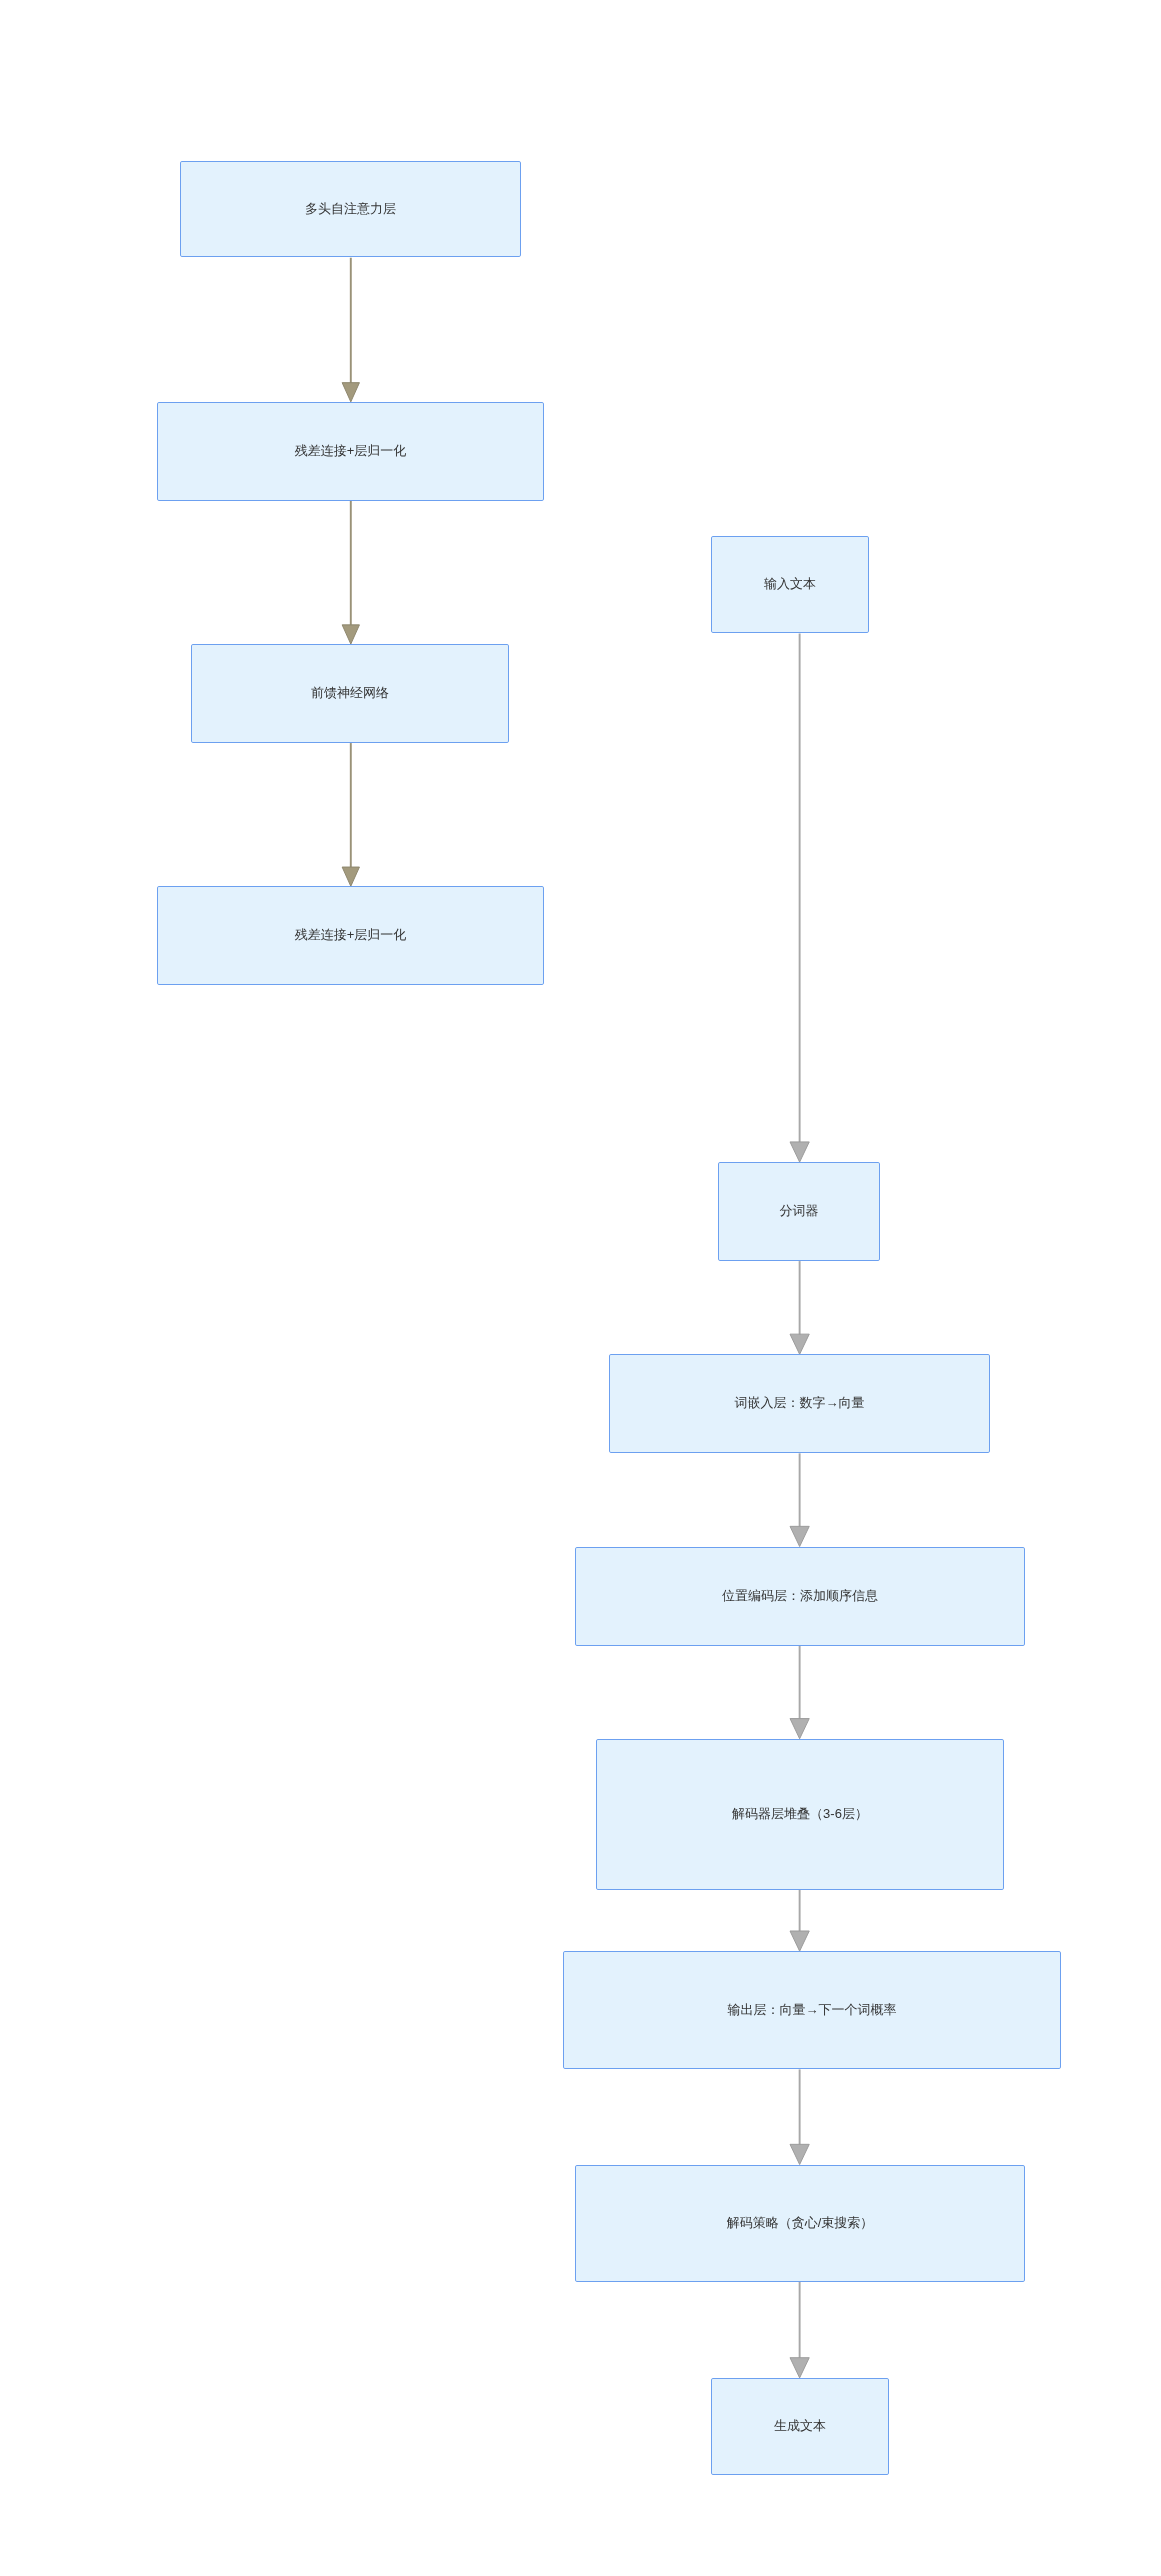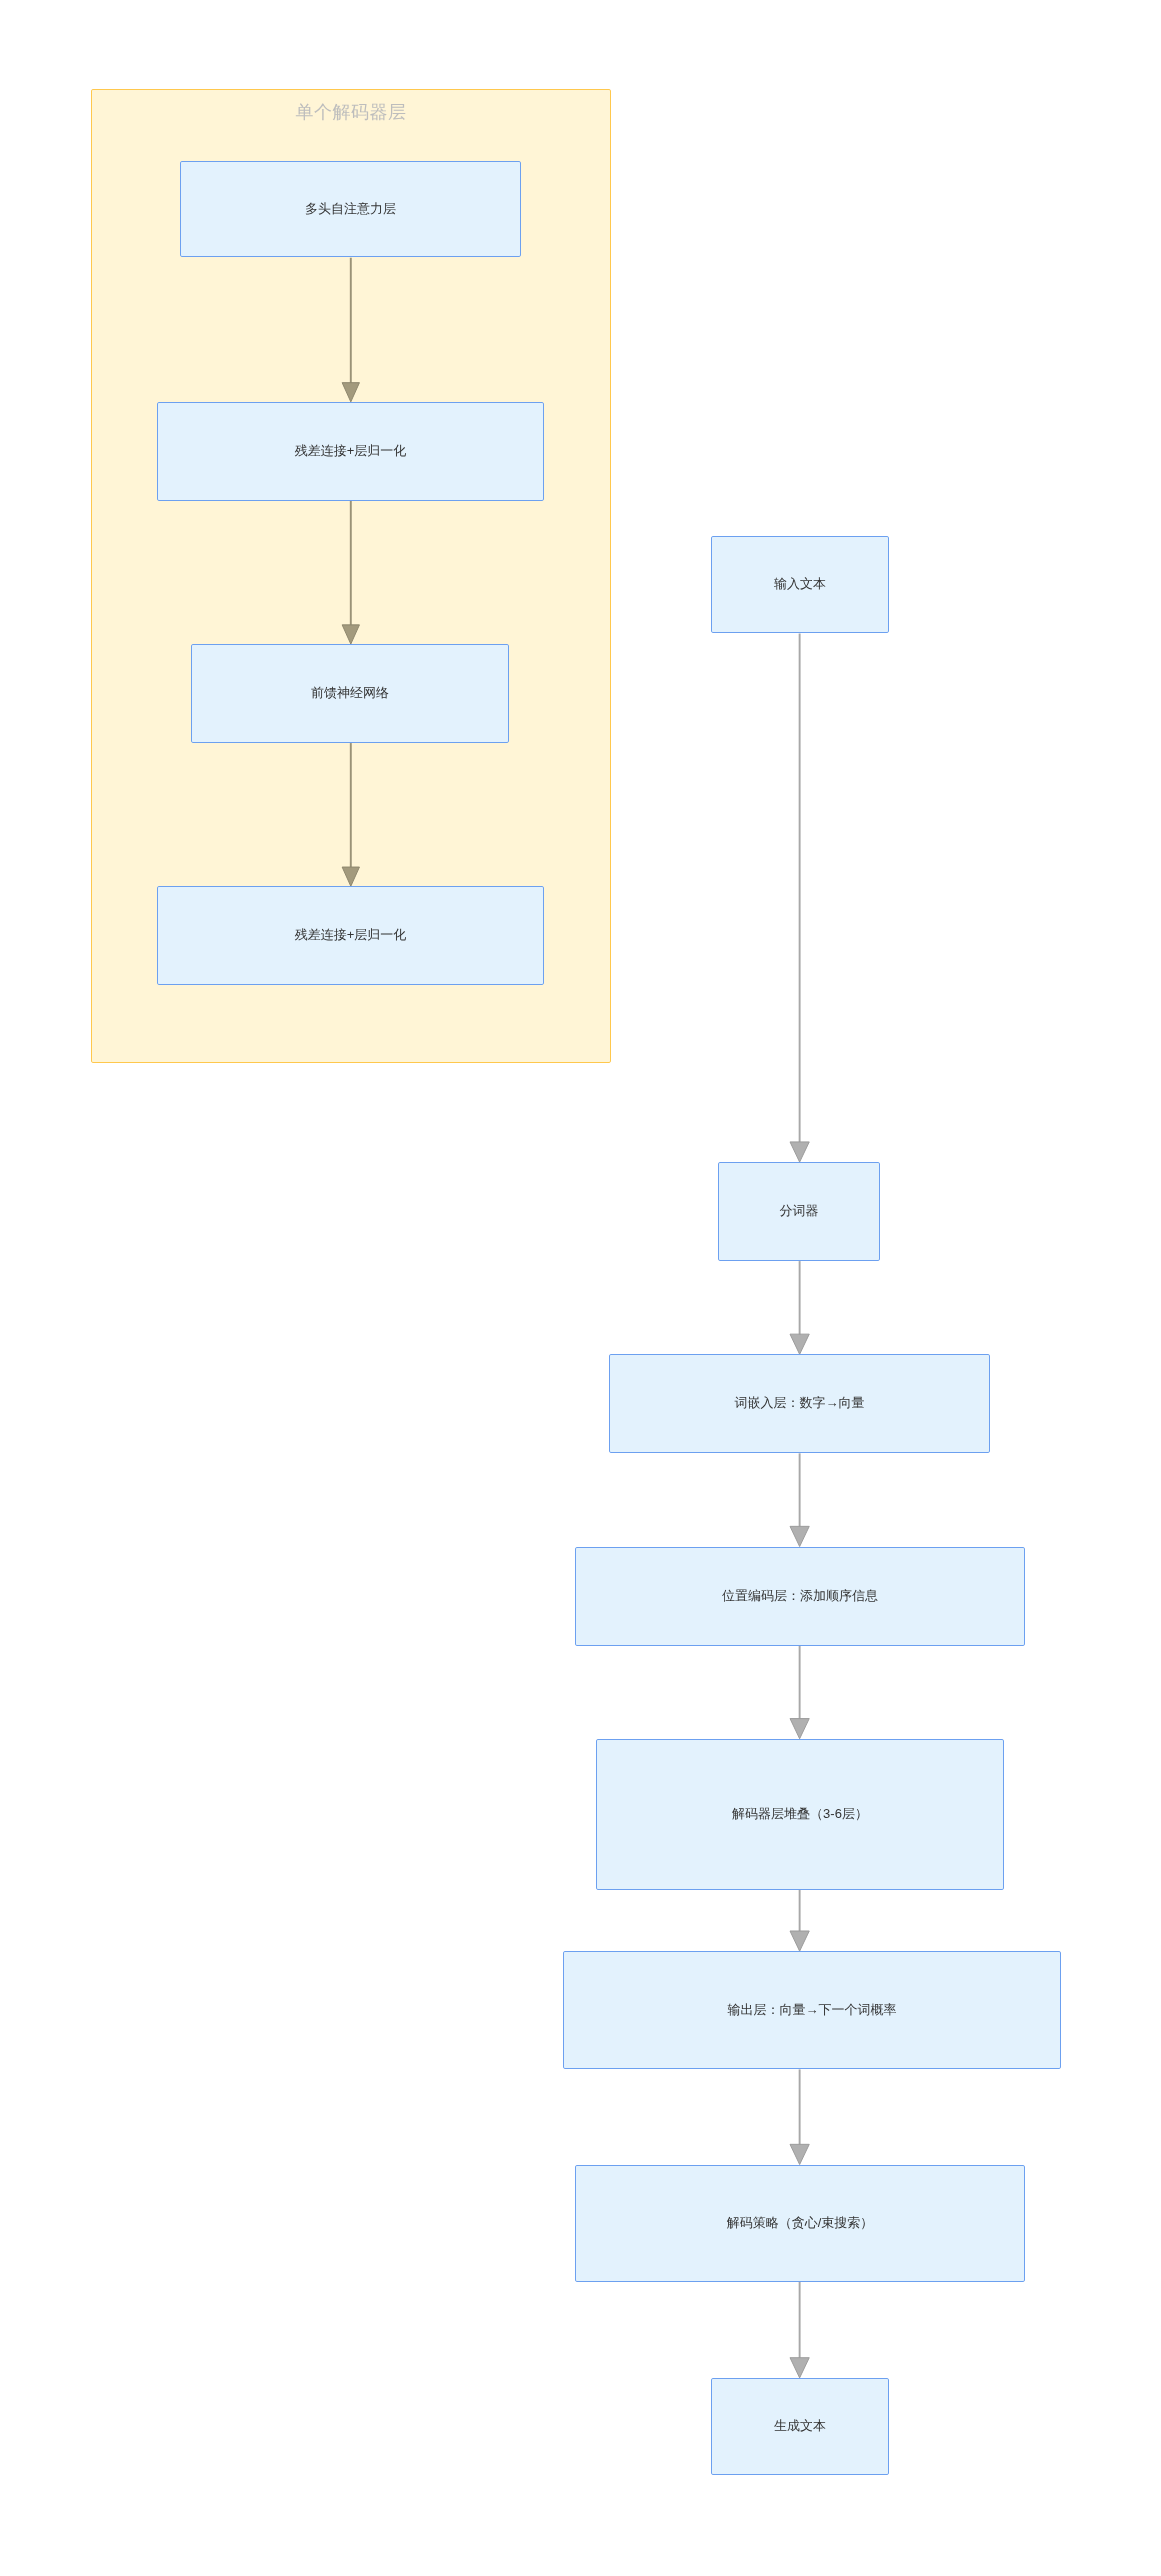--- a/index.html
+++ b/index.html
@@ -80,23 +80,20 @@
     fill: #b0b0b0;
     stroke: #9a9a9a;
     stroke-width: 1;
   }
 </style>
 </head>
 <body>
 
 <div id="canvas">
 
-  <div class="cluster" style="left:91px; top:89px; width:520px; height:974px;">
-    <div class="cluster-label">单个解码器层</div>
-  </div>
 
   <svg class="edge-svg" viewBox="0 0 1208 2680" width="1161" height="2576">
 
     <path class="edge-line-dark" d="M 365,268 L 365,401"></path>
     <polygon class="edge-head-dark" points="365,418 356,398 374,398"></polygon>
 
     <path class="edge-line-dark" d="M 365,521 L 365,653"></path>
     <polygon class="edge-head-dark" points="365,670 356,650 374,650"></polygon>
 
     <path class="edge-line-dark" d="M 365,773 L 365,905"></path>
@@ -137,21 +134,21 @@
     <path class="edge-line-gray" d="M 832,1931 L 832,2011"></path>
     <polygon class="edge-head-gray" points="832,2030 822,2009 842,2009"></polygon>
 
     <path class="edge-line-gray" d="M 832,2153 L 832,2233"></path>
     <polygon class="edge-head-gray" points="832,2252 822,2231 842,2231"></polygon>
 
     <path class="edge-line-gray" d="M 832,2374 L 832,2455"></path>
     <polygon class="edge-head-gray" points="832,2474 822,2453 842,2453"></polygon>
   </svg>
 
-  <div class="node" style="left:711px; top:536px; width:178px; height:97px;">
+  <div class="node" style="left:711px; top:536px; width:158px; height:97px;">
     <span>输入文本</span>
   </div>
 
   <div class="node" style="left:718px; top:1162px; width:162px; height:99px;">
     <span>分词器</span>
   </div>
 
   <div class="node" style="left:575px; top:1547px; width:450px; height:99px;">
     <span>位置编码层：添加顺序信息</span>
   </div>

